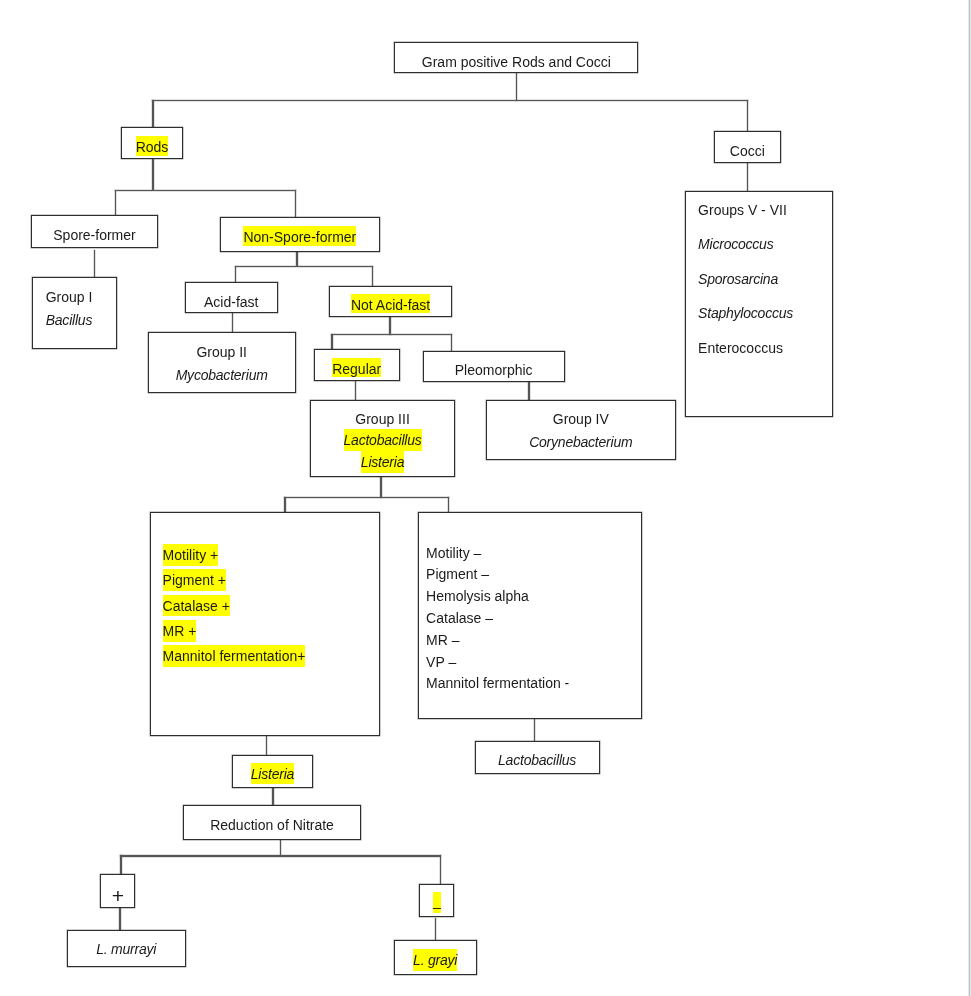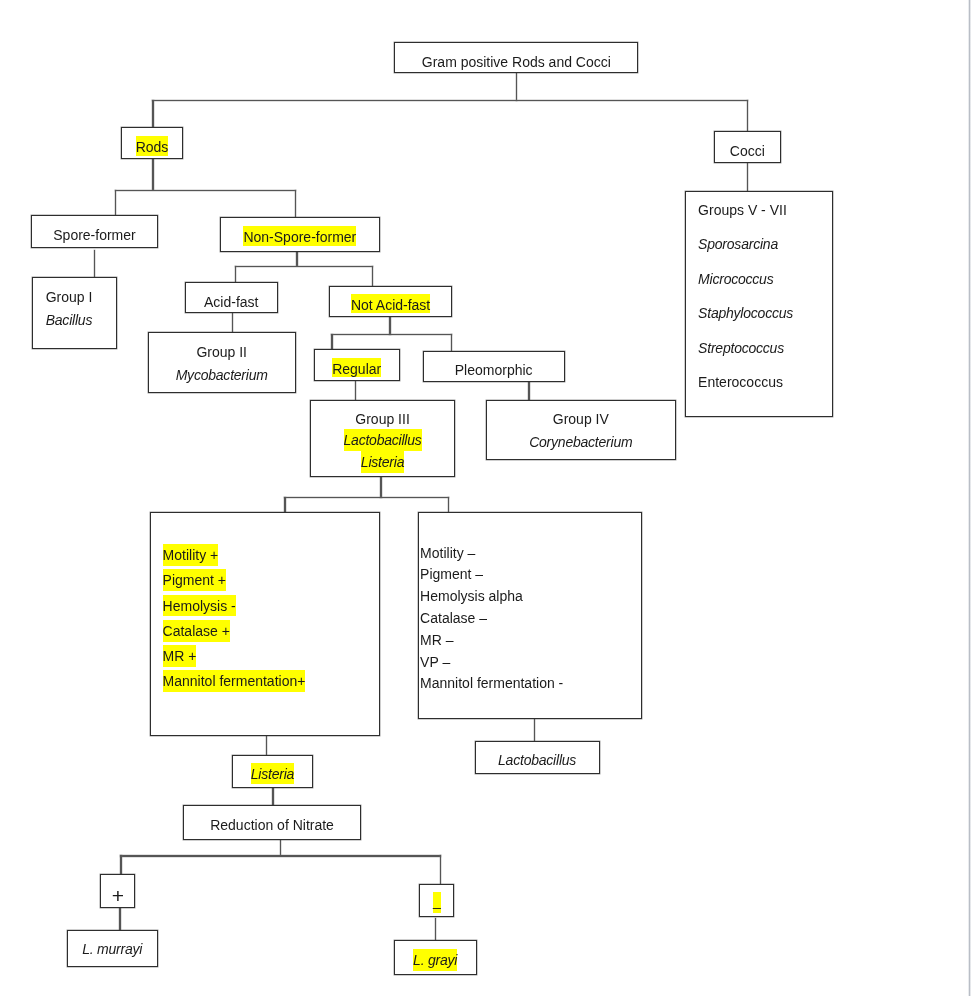--- a/index.html
+++ b/index.html
@@ -109,24 +109,23 @@
   <div class="node c" style="left:184.7px;top:282.1px;width:93.1px;height:30.5px">
     <div class="row"><span class="ln">Acid-fast</span></div>
   </div>
 
   <div class="node c" style="left:328.7px;top:286.0px;width:123.8px;height:30.8px;padding-top:6.5px">
     <div class="row"><span class="ln hl">Not Acid-fast</span></div>
   </div>
 
   <div class="node l" style="left:684.6px;top:191.0px;width:148.2px;height:225.8px;padding-left:12.5px;line-height:34.4px;padding-top:1.0px">
     <div class="row"><span class="ln">Groups V - VII</span></div>
+    <div class="row"><span class="ln it">Micrococcus</span></div>
     <div class="row"><span class="ln it">Sporosarcina</span></div>
-    <div class="row"><span class="ln it">Micrococcus</span></div>
     <div class="row"><span class="ln it">Staphylococcus</span></div>
-    <div class="row"><span class="ln it">Streptococcus</span></div>
     <div class="row"><span class="ln">Enterococcus</span></div>
   </div>
 
   <div class="node c" style="left:147.5px;top:332px;width:148.4px;height:61.2px;line-height:22.6px;padding-top:8.2px">
     <div class="row"><span class="ln">Group II</span></div>
     <div class="row"><span class="ln it">Mycobacterium</span></div>
   </div>
 
   <div class="node c" style="left:313.6px;top:349.4px;width:86.2px;height:31.2px;padding-top:7.3px">
     <div class="row"><span class="ln hl">Regular</span></div>
@@ -143,27 +142,26 @@
   </div>
 
   <div class="node c" style="left:485.8px;top:400.0px;width:190px;height:59.9px;line-height:22.6px;padding-top:7.2px">
     <div class="row"><span class="ln">Group IV</span></div>
     <div class="row"><span class="ln it">Corynebacterium</span></div>
   </div>
 
   <div class="node l" style="left:150.2px;top:512.1px;width:230.2px;height:223.8px;padding-left:11.4px;line-height:25.2px;padding-top:30.0px;--hlh:21.7px;--hlt:-2.9px">
     <div class="row"><span class="ln hl">Motility +</span></div>
     <div class="row"><span class="ln hl">Pigment +</span></div>
-    <div class="row"><span class="ln hl">Hemolysis -</span></div>
     <div class="row"><span class="ln hl">Catalase +</span></div>
     <div class="row"><span class="ln hl">MR +</span></div>
     <div class="row"><span class="ln hl">Mannitol fermentation+</span></div>
   </div>
 
-  <div class="node l" style="left:418.1px;top:511.8px;width:224.4px;height:206.8px;padding-left:1px;line-height:21.8px;padding-top:29.9px">
+  <div class="node l" style="left:418.1px;top:511.8px;width:224.4px;height:206.8px;padding-left:7px;line-height:21.8px;padding-top:29.9px">
     <div class="row"><span class="ln">Motility –</span></div>
     <div class="row"><span class="ln">Pigment –</span></div>
     <div class="row"><span class="ln">Hemolysis alpha</span></div>
     <div class="row"><span class="ln">Catalase –</span></div>
     <div class="row"><span class="ln">MR –</span></div>
     <div class="row"><span class="ln">VP –</span></div>
     <div class="row"><span class="ln">Mannitol fermentation -</span></div>
   </div>
 
   <div class="node c" style="left:232.1px;top:754.5px;width:80.7px;height:33.5px;--hlh:20.4px;--hlt:-2.8px">
@@ -179,21 +177,21 @@
   </div>
 
   <div class="node c" style="left:100.4px;top:874.4px;width:35.0px;height:33.7px;font-size:21px;padding-top:10.0px">
     <div class="row"><span class="ln">+</span></div>
   </div>
 
   <div class="node c" style="left:419.4px;top:884.2px;width:35.1px;height:33.3px;padding-top:5.1px;--hlh:21.2px;--hlt:-1.0px">
     <div class="row"><span class="ln hl">_</span></div>
   </div>
 
-  <div class="node c" style="left:66.7px;top:930.4px;width:91px;height:36.8px;padding-top:6.4px">
+  <div class="node c" style="left:66.7px;top:930.4px;width:119px;height:36.8px;padding-top:6.4px">
     <div class="row"><span class="ln it">L. murrayi</span></div>
   </div>
 
   <div class="node c" style="left:393.5px;top:940.3px;width:83.3px;height:35.0px;--hlh:21.8px;--hlt:-3.0px">
     <div class="row"><span class="ln it hl">L. grayi</span></div>
   </div>
 
 </div>
 
 </body></html>

